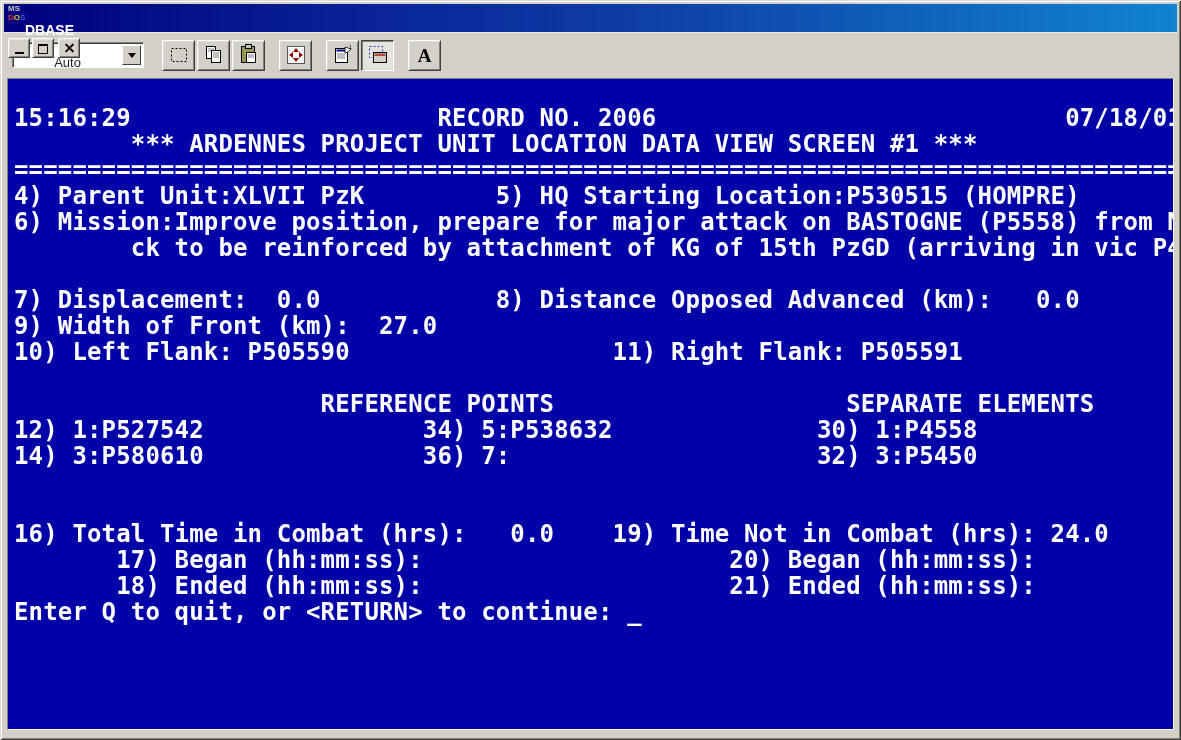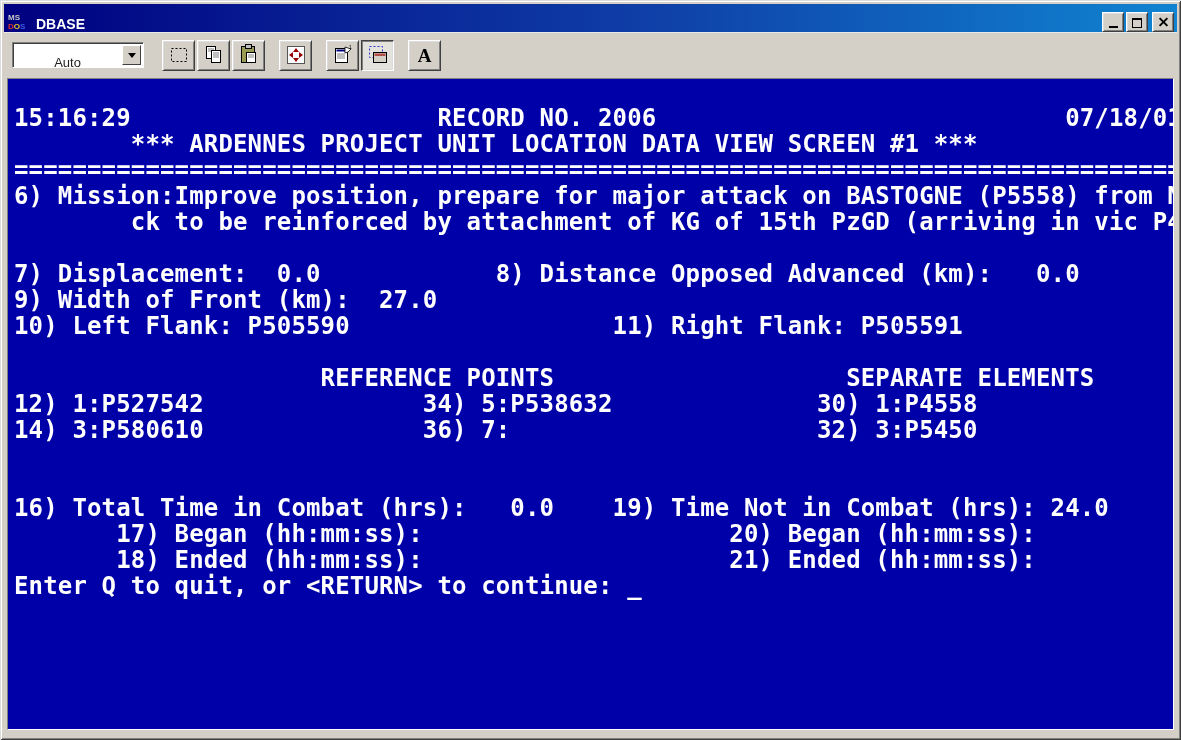--- a/index.html
+++ b/index.html
@@ -10,34 +10,35 @@
     background:#D4D0C8;
     padding:4px;
     box-shadow: inset 1px 1px 0 #dcdcdc, inset -1px -1px 0 #404040,
                 inset 2px 2px 0 #ffffff, inset -2px -2px 0 #808080;
     font-family:"Liberation Sans", sans-serif;
     overflow:hidden;
   }
 
   
   .titlebar {
-    height:28px; display:flex; align-items:flex-end;
+    height:28px; display:flex; align-items:flex-start;
     background:linear-gradient(90deg,#000080 0%,#0f3fa8 55%,#1084d0 100%);
     padding:0 3px 0 4px;
+    flex-direction:column;
   }
   .title-icon {
     width:20px; height:20px; display:flex; flex-direction:column;
     justify-content:center; line-height:8px;
     font:bold 8px "Liberation Sans", sans-serif; letter-spacing:0;
   }
   .title-icon .ms { color:#c8c8c8; }
   .title-icon .dos .d { color:#e03030; }
   .title-icon .dos .o { color:#e8c820; }
   .title-icon .dos .s { color:#3858e0; }
-  .title-text { color:#fff; font-weight:bold; font-size:14px; margin-left:8px; flex:1; }
+  .title-text { color:#fff; font-weight:bold; font-size:14px; margin-left:17px; flex:1; }
   .win-buttons { display:flex; gap:2px; }
   .win-btn {
     width:22px; height:20px; background:#D4D0C8; position:relative;
     border:1px solid; border-color:#fff #404040 #404040 #fff;
     box-shadow: inset 1px 1px 0 #dcdcdc, inset -1px -1px 0 #808080;
     display:flex; align-items:flex-end; justify-content:center;
   }
   .win-btn.close { margin-left:2px; }
   .glyph-min { width:9px; height:2px; background:#000; margin-bottom:3px; }
   .glyph-max { width:10px; height:10px; border:1px solid #000; border-top:2px solid #000; margin:0 auto 3px; }
@@ -192,20 +193,21 @@
       <span class="font-letter">A</span>
     </div>
   </div>
 
   <div class="screen-wrap">
     <div class="screen">
       <div class="ln"></div>
       <div class="ln">15:16:29                     RECORD NO. 2006                            07/18/01</div>
       <div class="ln">        *** ARDENNES PROJECT UNIT LOCATION DATA VIEW SCREEN #1 ***</div>
       <div class="ln">================================================================================</div>
+      <div class="ln">4) Parent Unit:XLVII PzK         5) HQ Starting Location:P530515 (HOMPRE)</div>
       <div class="ln">6) Mission:Improve position, prepare for major attack on BASTOGNE (P5558) from N</div>
       <div class="ln">        ck to be reinforced by attachment of KG of 15th PzGD (arriving in vic P4</div>
       <div class="ln"></div>
       <div class="ln">7) Displacement:  0.0            8) Distance Opposed Advanced (km):   0.0</div>
       <div class="ln">9) Width of Front (km):  27.0</div>
       <div class="ln">10) Left Flank: P505590                  11) Right Flank: P505591</div>
       <div class="ln"></div>
       <div class="ln">                     REFERENCE POINTS                    SEPARATE ELEMENTS</div>
       <div class="ln">12) 1:P527542               34) 5:P538632              30) 1:P4558</div>
       <div class="ln">14) 3:P580610               36) 7:                     32) 3:P5450</div>

